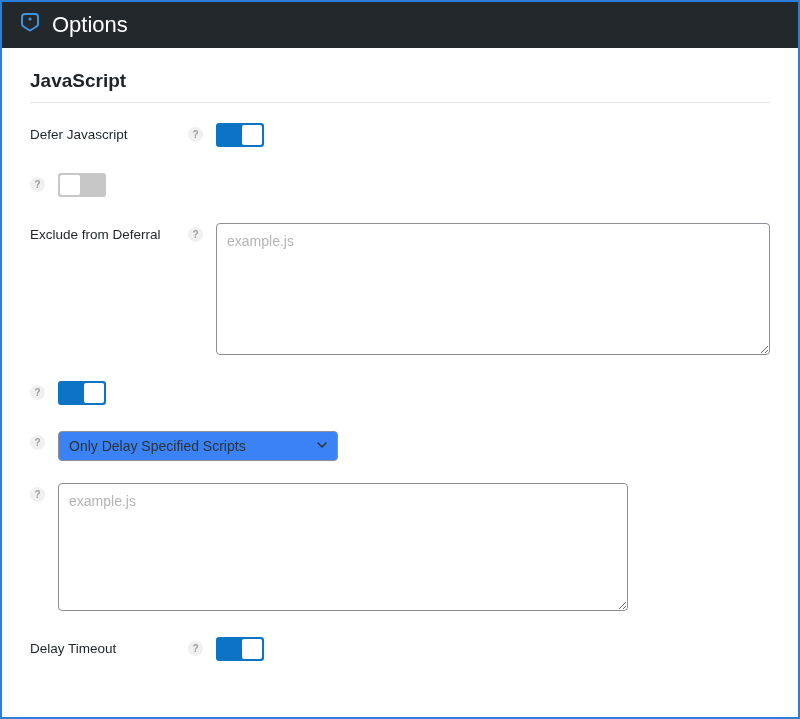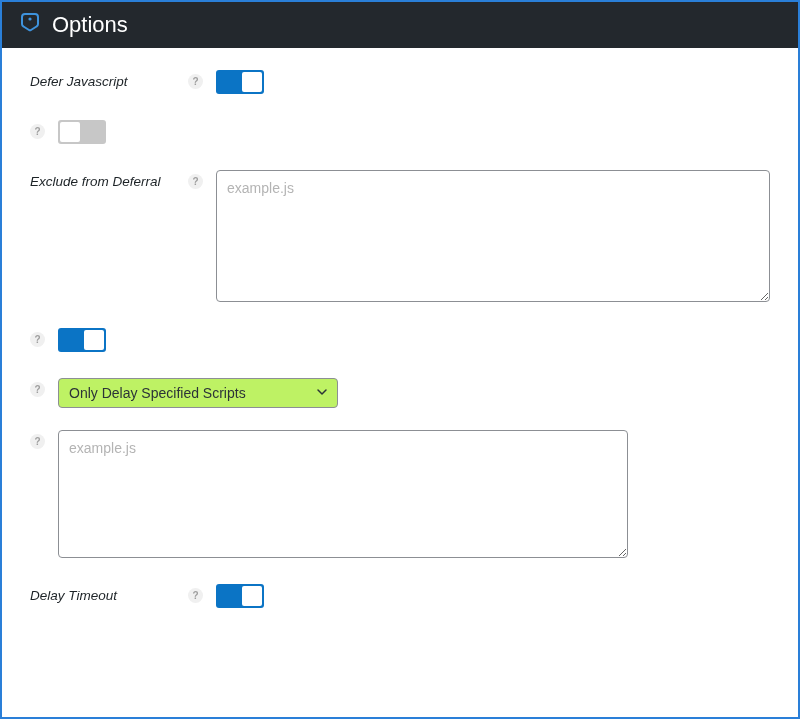--- a/index.html
+++ b/index.html
@@ -39,21 +39,20 @@
       display: flex;
       align-items: flex-start;
       margin-bottom: 22px;
     }
     .row-label {
       width: 158px;
       flex-shrink: 0;
       font-size: 13.5px;
       color: #1d2327;
       padding-top: 4px;
-      font-style: italic;
     }
     .help-cell {
       width: 28px;
       flex-shrink: 0;
       display: flex;
       align-items: flex-start;
       padding-top: 4px;
     }
     .help-badge {
       width: 15px;
@@ -114,21 +113,21 @@
       display: inline-block;
       width: 280px;
     }
     .select-native {
       width: 100%;
       border: 1px solid #8c8f94;
       border-radius: 4px;
       padding: 6px 30px 6px 10px;
       font-size: 14px;
       font-family: inherit;
-      background: #bef264;
+      background: #3b82f6;
       appearance: none;
       -webkit-appearance: none;
       cursor: pointer;
       color: #2c3338;
     }
     .select-caret {
       position: absolute;
       right: 10px;
       top: 50%;
       transform: translateY(-50%);
@@ -142,20 +141,21 @@
   <span>
     <svg width="24" height="24" viewBox="0 0 24 24" fill="none" stroke="#3e93dd" stroke-width="2" stroke-linejoin="round" stroke-linecap="round">
       <path d="M4 6 C4 4 5 3 7 3 L17 3 C19 3 20 4 20 6 L20 13 C20 14 19.5 15 18.5 15.5 L13 19 C12.4 19.4 11.6 19.4 11 19 L5.5 15.5 C4.5 15 4 14 4 13 Z"></path>
       <circle cx="12" cy="8" r="1.6" fill="#3e93dd" stroke="none"></circle>
     </svg>
   </span>
   <span class="header-title">Options</span>
 </div>
 
 <div class="content">
+  <h2 class="section-title">JavaScript</h2>
 
   <div class="form-row">
     <div class="row-label">Defer Javascript</div>
     <div class="help-cell">
       <span class="help-badge">?</span>
     </div>
     <div class="control-cell">
       <div class="toggle on">
         <div class="toggle-knob"></div>
       </div>

